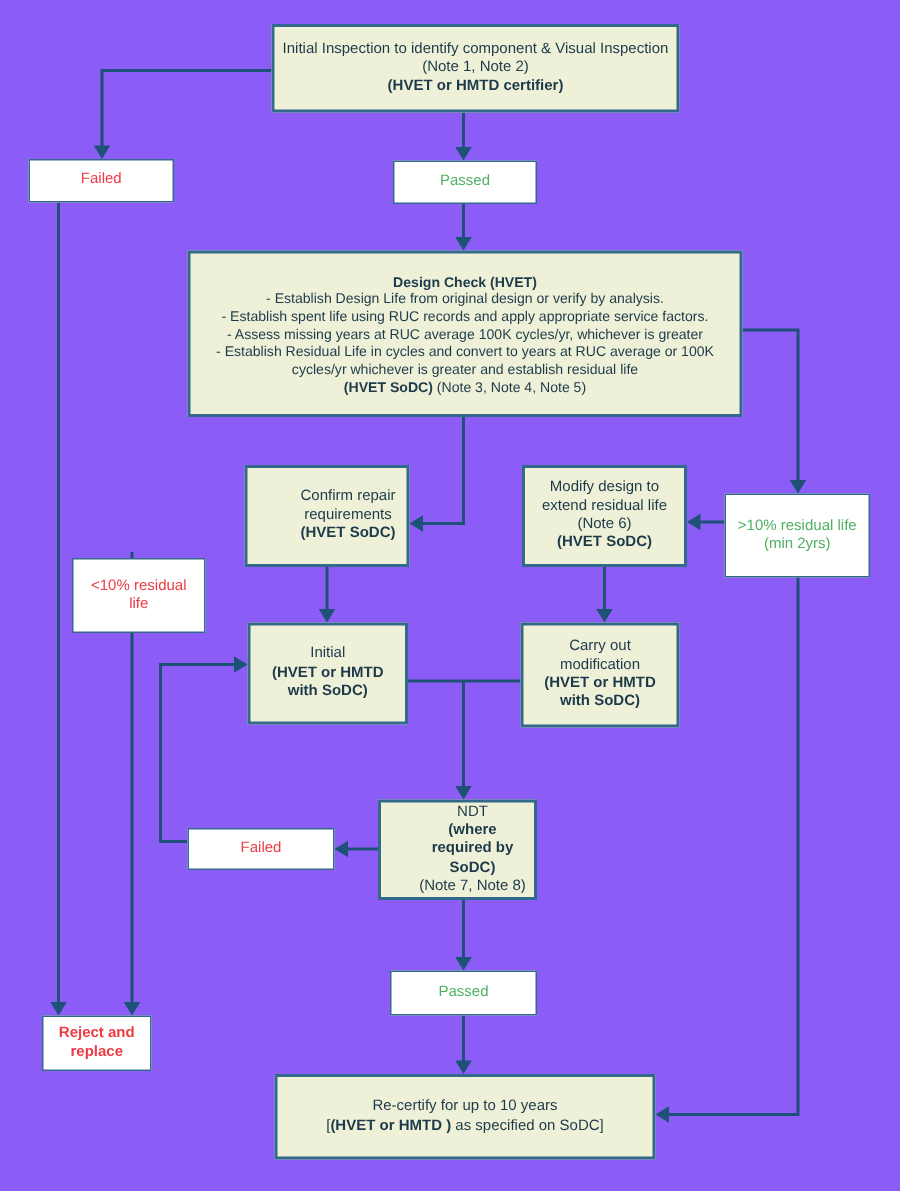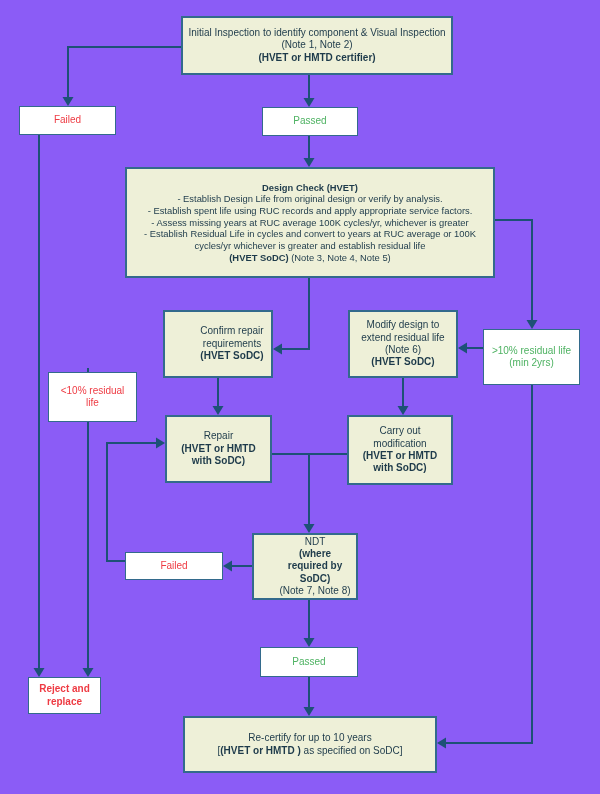--- a/index.html
+++ b/index.html
@@ -144,21 +144,21 @@
   <div class="box plain" style="left:48px;top:330px;width:89px;height:50px;margin-top:42px;">
     <span class="red">&lt;10% residual life</span>
   </div>
 
   <div class="box plain" style="left:483px;top:329px;width:97px;height:56px;">
     <span class="blk green">&gt;10% residual life</span>
     <span class="blk green">(min 2yrs)</span>
   </div>
 
   <div class="box cream" style="left:165px;top:415px;width:107px;height:68px;">
-    <span class="blk">Repair</span>
+    <span class="blk">Initial</span>
     <span class="blk b">(HVET or HMTD with SoDC)</span>
   </div>
 
   <div class="box cream" style="left:347px;top:415px;width:106px;height:70px;">
     <span class="blk">Carry out modification</span>
     <span class="blk b">(HVET or HMTD with SoDC)</span>
   </div>
 
   <div class="box cream" style="left:252px;top:533px;width:106px;height:67px;padding-left:24px;">
     <span class="blk">NDT</span>

